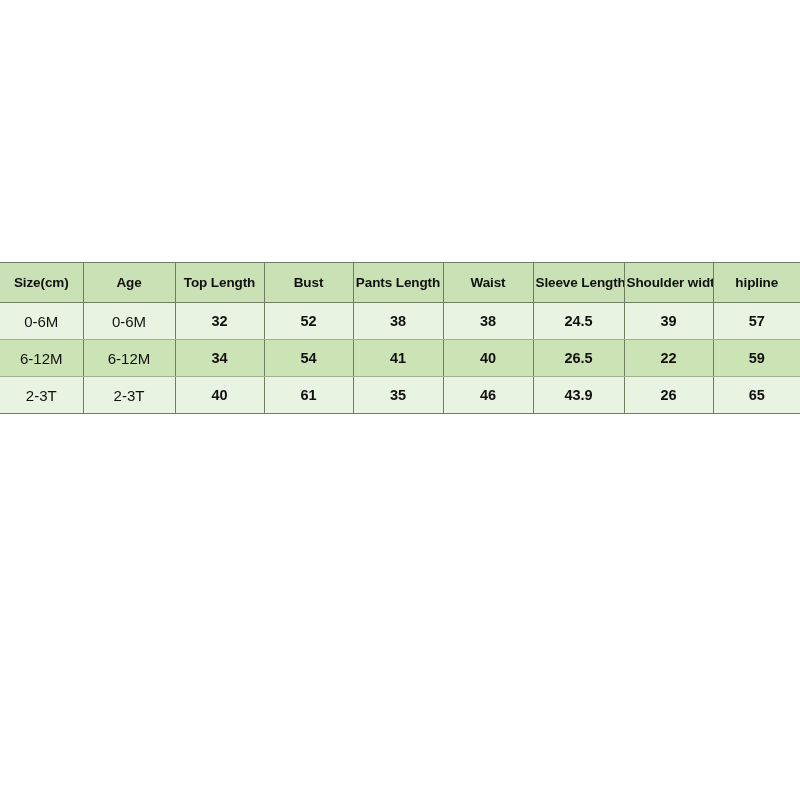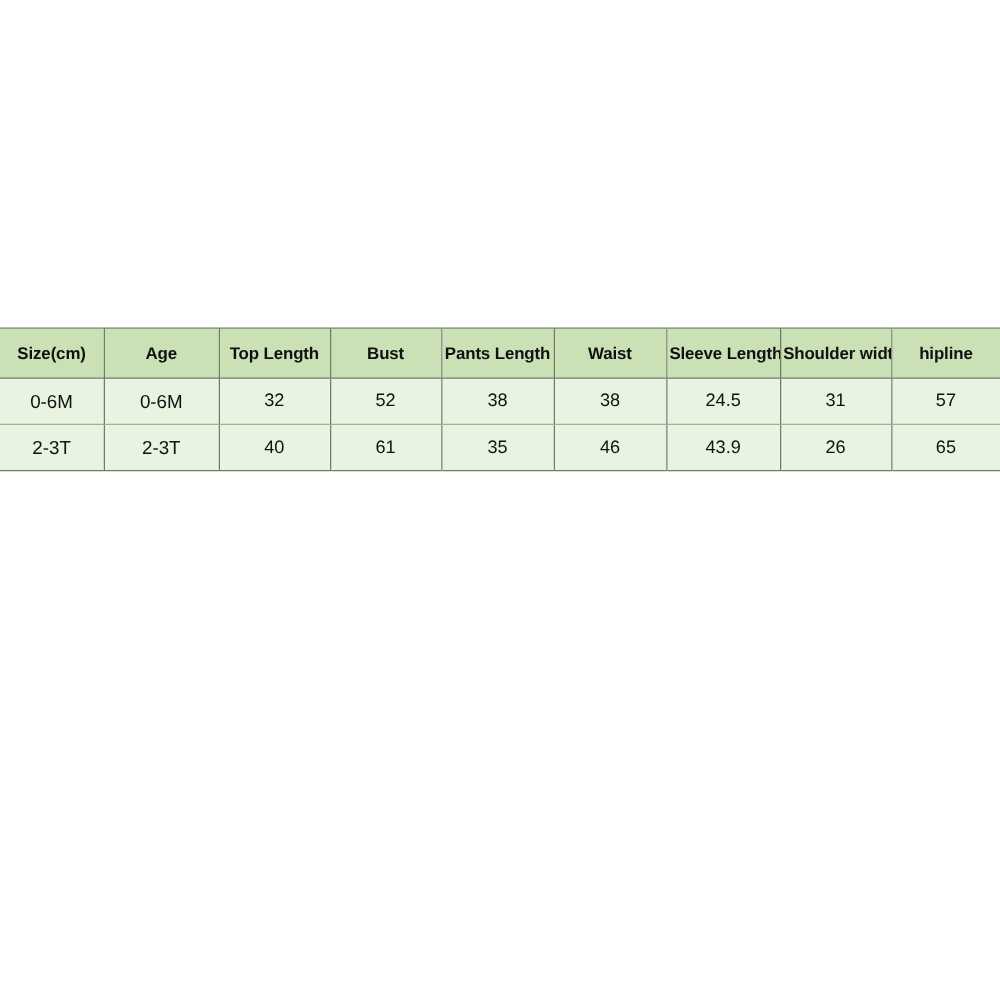--- a/index.html
+++ b/index.html
@@ -88,21 +88,21 @@
   table.size-chart tbody tr:last-child td {
     border-bottom: none;
   }
 
   
   table.size-chart tbody td.label-cell {
     font-size: 15px;
     font-weight: normal;
   }
   table.size-chart tbody td.num-cell {
-    font-weight: normal;
+    font-weight: bold;
     font-size: 14.5px;
   }
 </style>
 </head>
 <body>
 
 <div id="page">
 
   <div id="size-chart-wrap">
     <table class="size-chart">
@@ -132,22 +132,33 @@
       </thead>
       <tbody>
         <tr class="row-light">
           <td class="label-cell">0-6M</td>
           <td class="label-cell">0-6M</td>
           <td class="num-cell">32</td>
           <td class="num-cell">52</td>
           <td class="num-cell">38</td>
           <td class="num-cell">38</td>
           <td class="num-cell">24.5</td>
-          <td class="num-cell">31</td>
+          <td class="num-cell">39</td>
           <td class="num-cell">57</td>
+        </tr>
+        <tr class="row-dark">
+          <td class="label-cell">6-12M</td>
+          <td class="label-cell">6-12M</td>
+          <td class="num-cell">34</td>
+          <td class="num-cell">54</td>
+          <td class="num-cell">41</td>
+          <td class="num-cell">40</td>
+          <td class="num-cell">26.5</td>
+          <td class="num-cell">22</td>
+          <td class="num-cell">59</td>
         </tr>
         <tr class="row-light">
           <td class="label-cell">2-3T</td>
           <td class="label-cell">2-3T</td>
           <td class="num-cell">40</td>
           <td class="num-cell">61</td>
           <td class="num-cell">35</td>
           <td class="num-cell">46</td>
           <td class="num-cell">43.9</td>
           <td class="num-cell">26</td>

